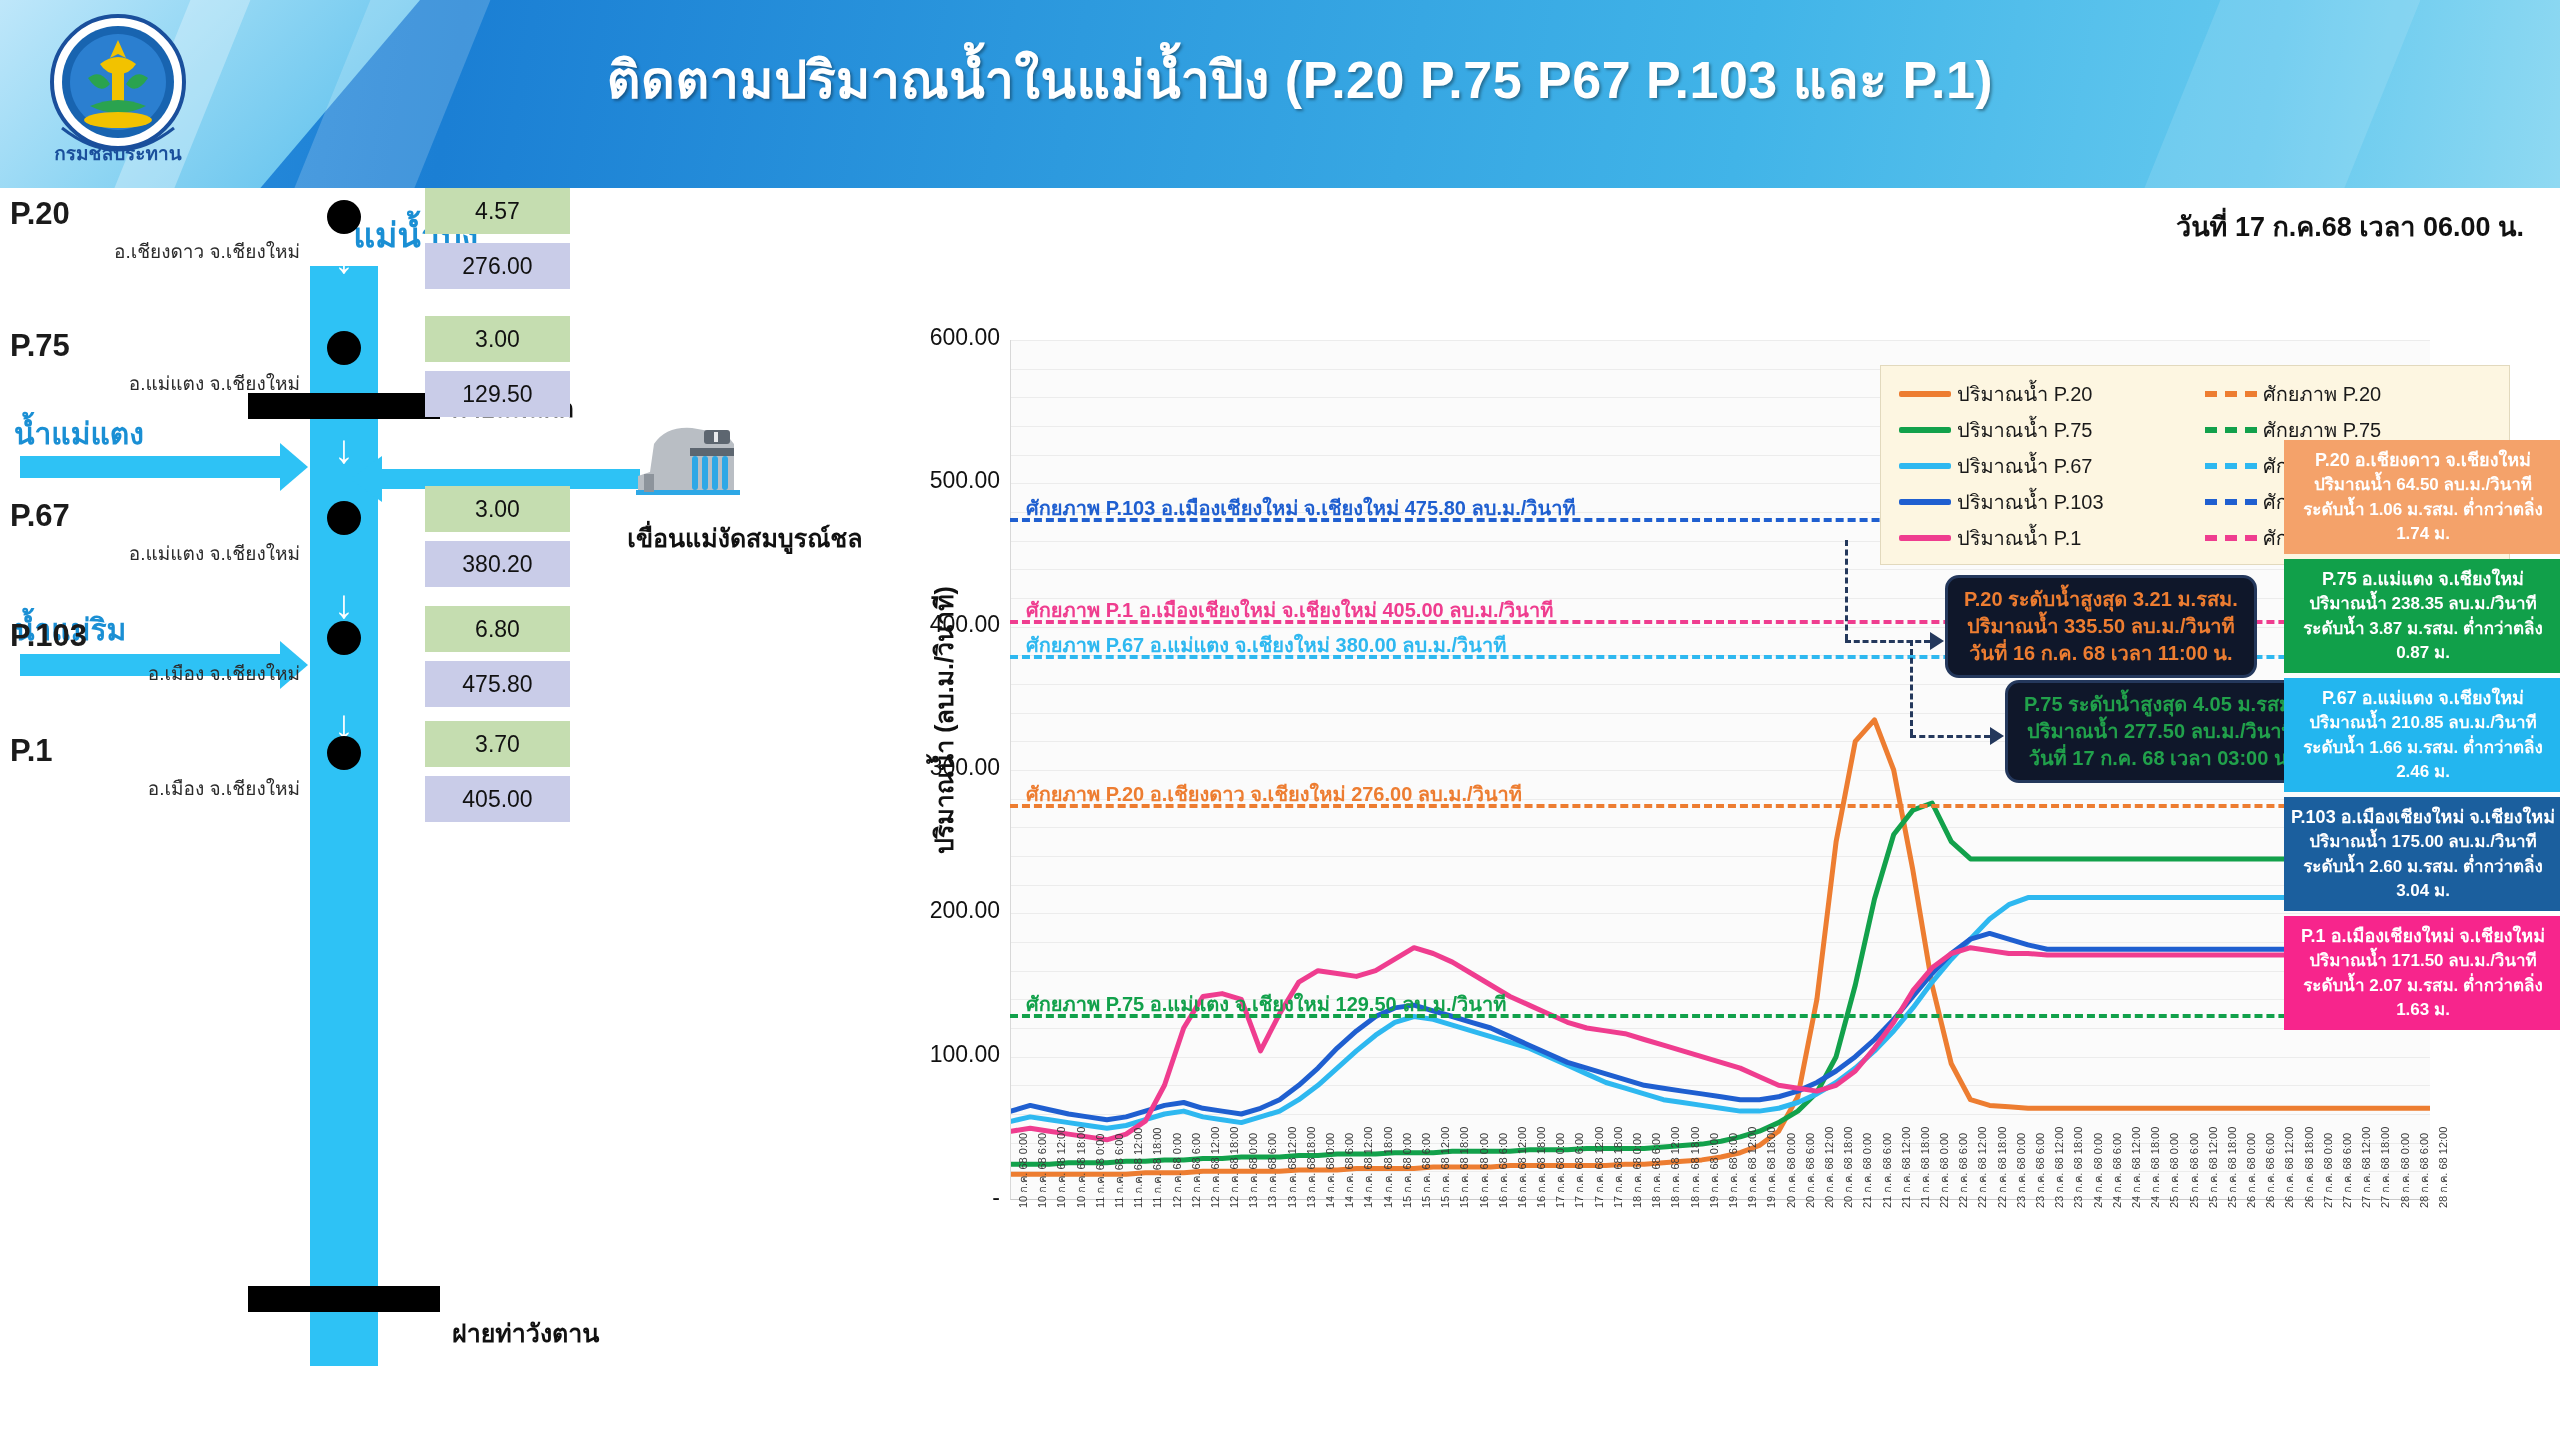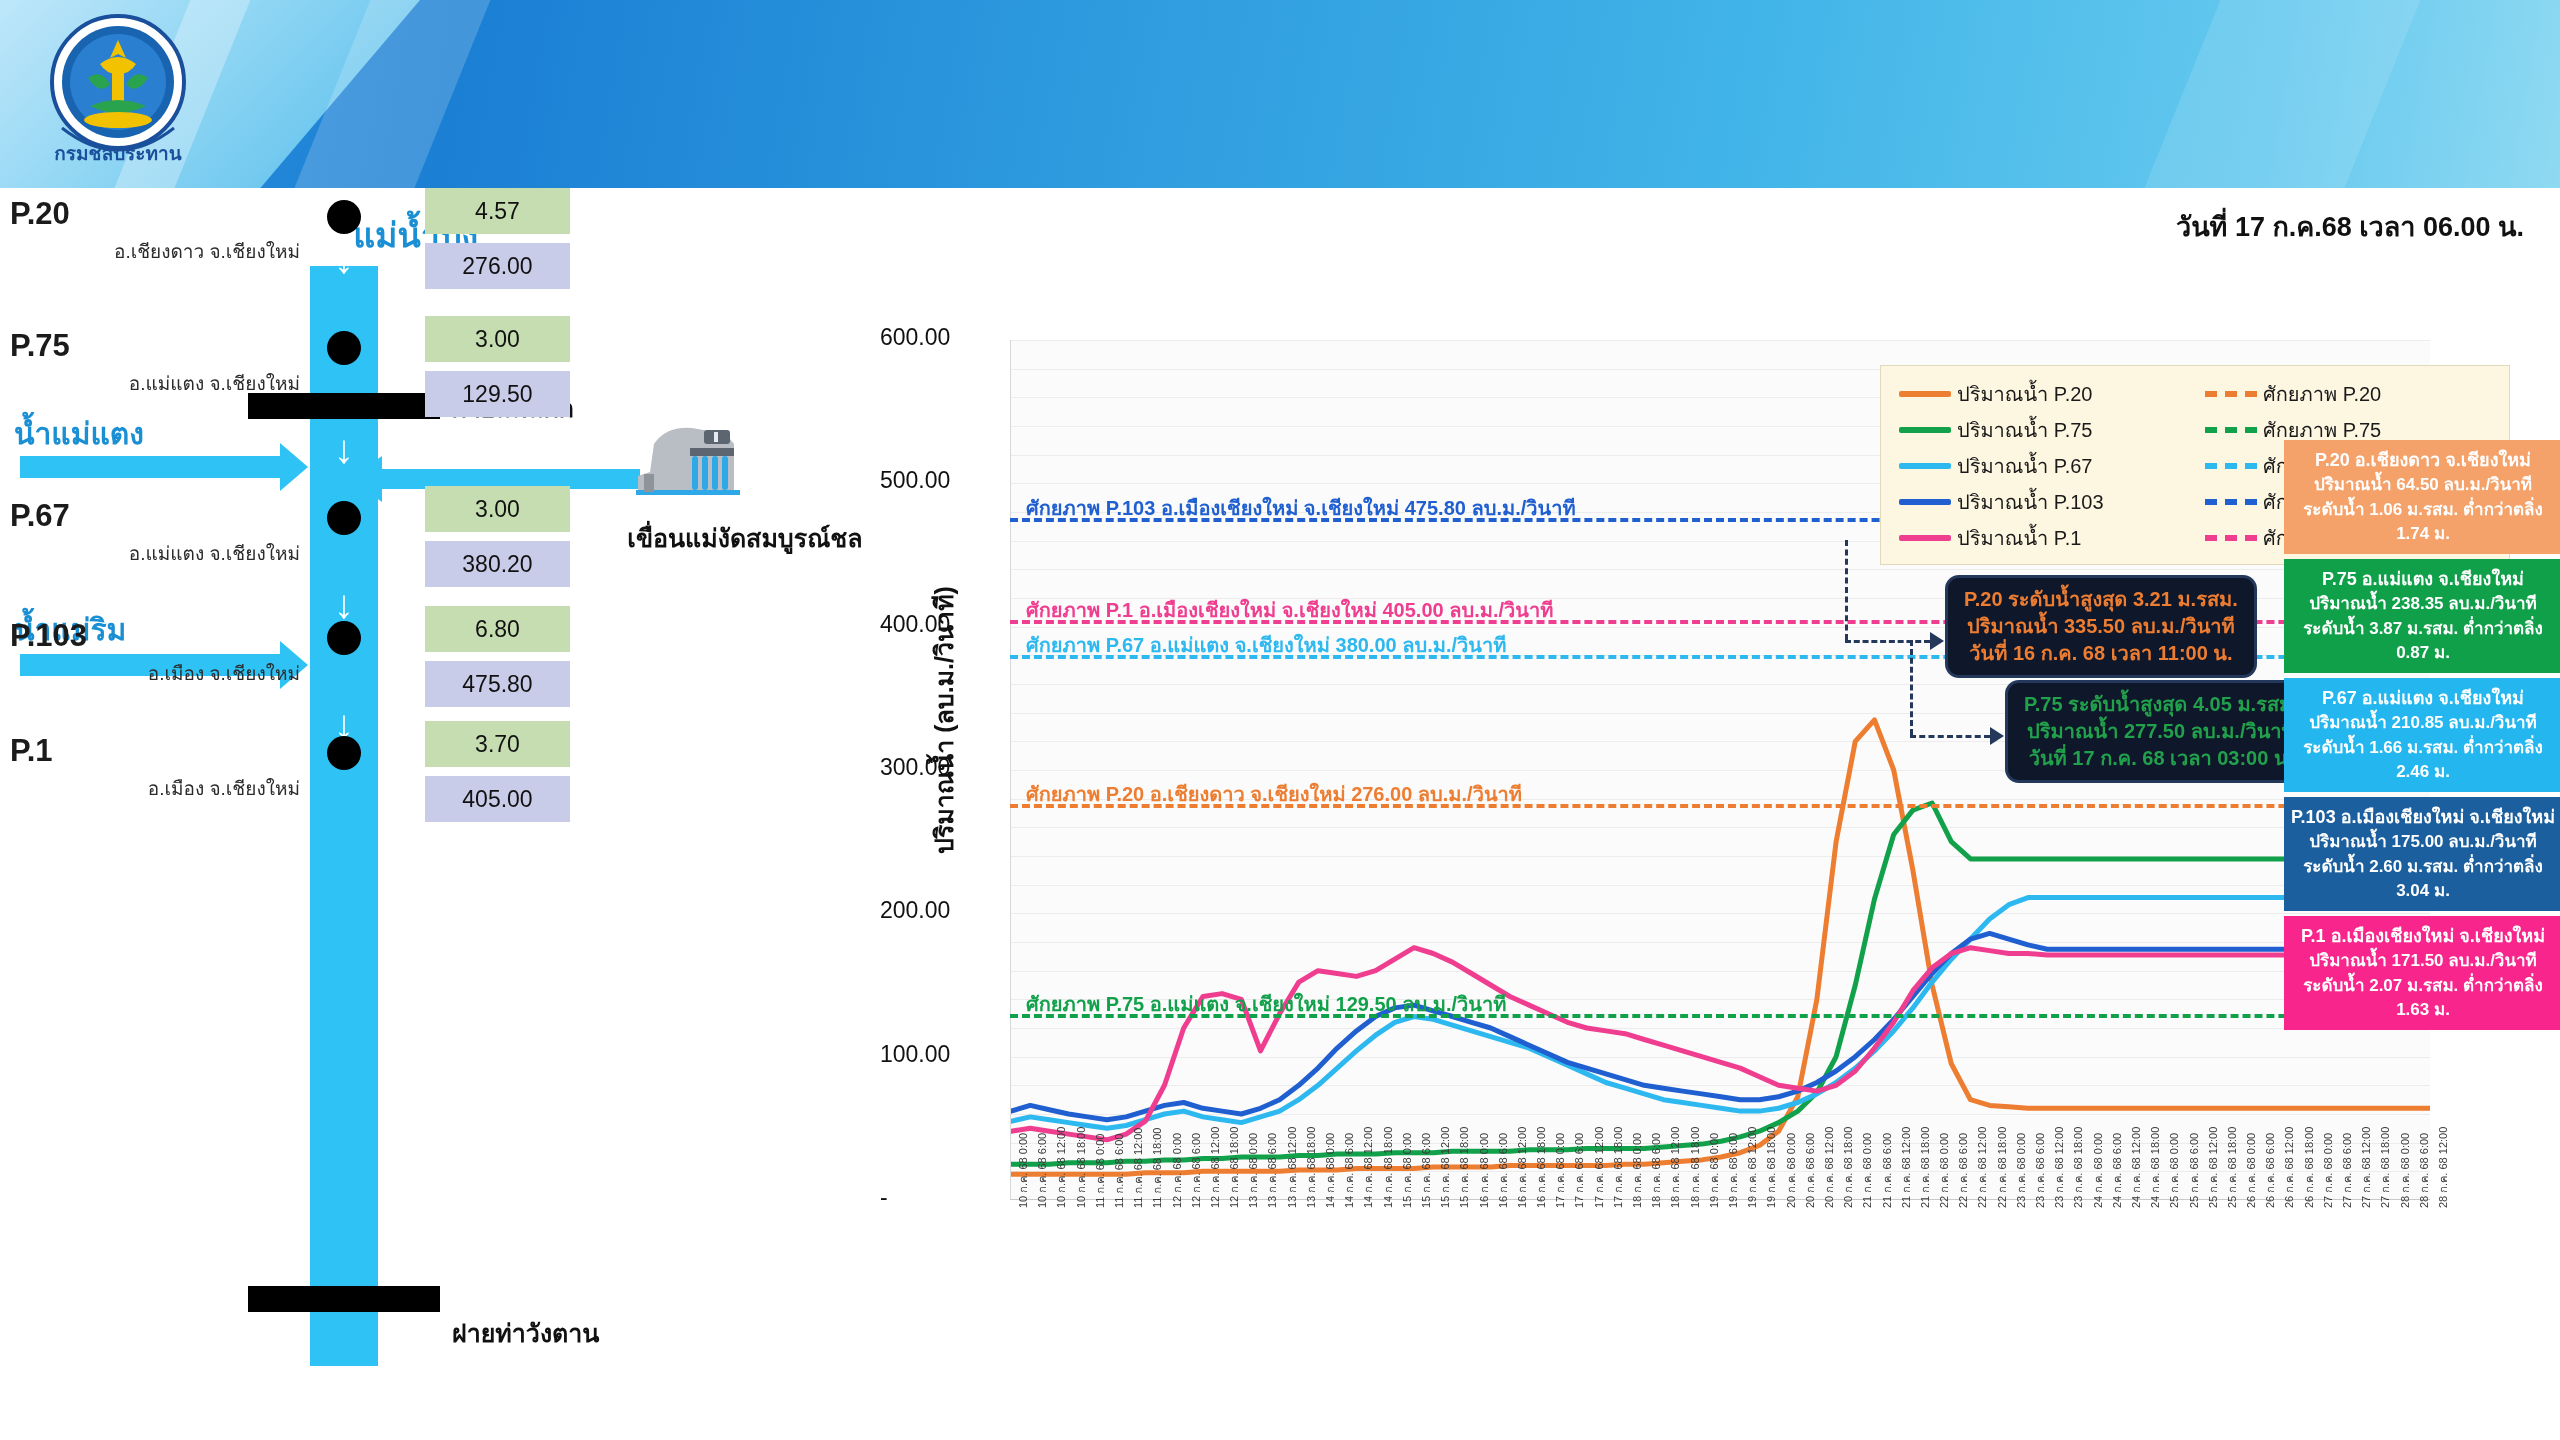--- a/index.html
+++ b/index.html
@@ -127,21 +127,21 @@
   #plot {
     position: absolute; left: 130px; top: 60px; width: 1420px; height: 860px;
     background: #fbfbfb;
     border-left: 1px solid #d8d8d8; border-bottom: 1px solid #c9c9c9;
     overflow: hidden;
   }
   #plot .gridline {
     position: absolute; left: 0; width: 100%; height: 1px; background: #ececec;
   }
   .ytick {
-    position: absolute; left: 0px; width: 120px; 
+    position: absolute; left: 0px; width: 120px; text-align: right;
     font-size: 23px; color: #111;
   }
 
   
   .thresh {
     position: absolute; left: 0; width: 1420px; height: 0;
     border-top: 4px dashed;
   }
   .thresh-label {
     position: absolute; font-size: 20px; font-weight: bold; white-space: nowrap;
@@ -213,20 +213,21 @@
     <path d="M62 56 q18 -14 36 0 q-6 10 -18 10 q-12 0 -18 -10 Z" fill="#f2c200"></path>
     <rect x="74" y="62" width="12" height="34" fill="#f2c200"></rect>
     <path d="M50 70 q12 -10 22 6 q-10 12 -22 -6 Z" fill="#2aa34f"></path>
     <path d="M110 70 q-12 -10 -22 6 q10 12 22 -6 Z" fill="#2aa34f"></path>
     <path d="M52 98 q28 -12 56 0 q-28 14 -56 0 Z" fill="#2aa34f"></path>
     <ellipse cx="80" cy="112" rx="34" ry="8" fill="#f2c200"></ellipse>
     <path d="M24 120 q56 44 112 0" fill="none" stroke="#1a4f9c" stroke-width="3"></path>
     <text x="80" y="152" font-size="19" font-weight="bold" fill="#1a4f9c" text-anchor="middle" font-family="'Liberation Sans',sans-serif">กรมชลประทาน</text>
   </svg>
 
+  <div id="header-title">ติดตามปริมาณน้ำในแม่น้ำปิง (P.20 P.75 P67 P.103 และ P.1)</div>
 </div>
 
 <div id="datestamp">วันที่ 17 ก.ค.68 เวลา 06.00 น.</div>
 
 <div id="schematic">
   <div id="river-label">แม่น้ำปิง</div>
   <div id="river-bar"></div>
 
   <div id="dam-arrow"></div>
   <svg id="dam-icon" viewBox="0 0 120 92">

